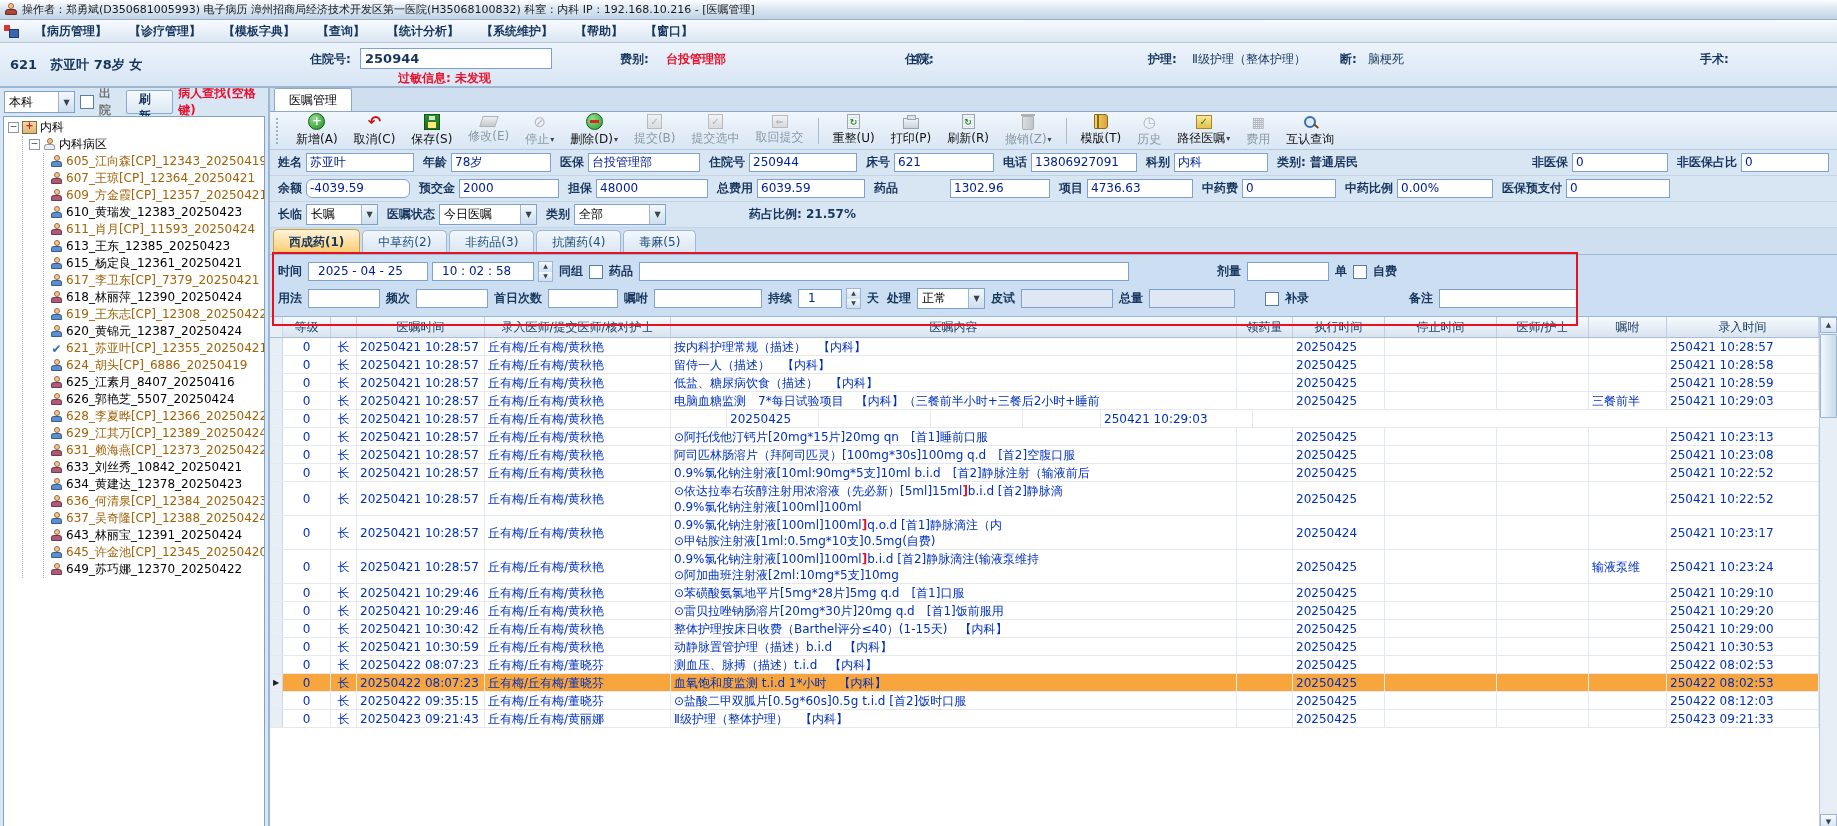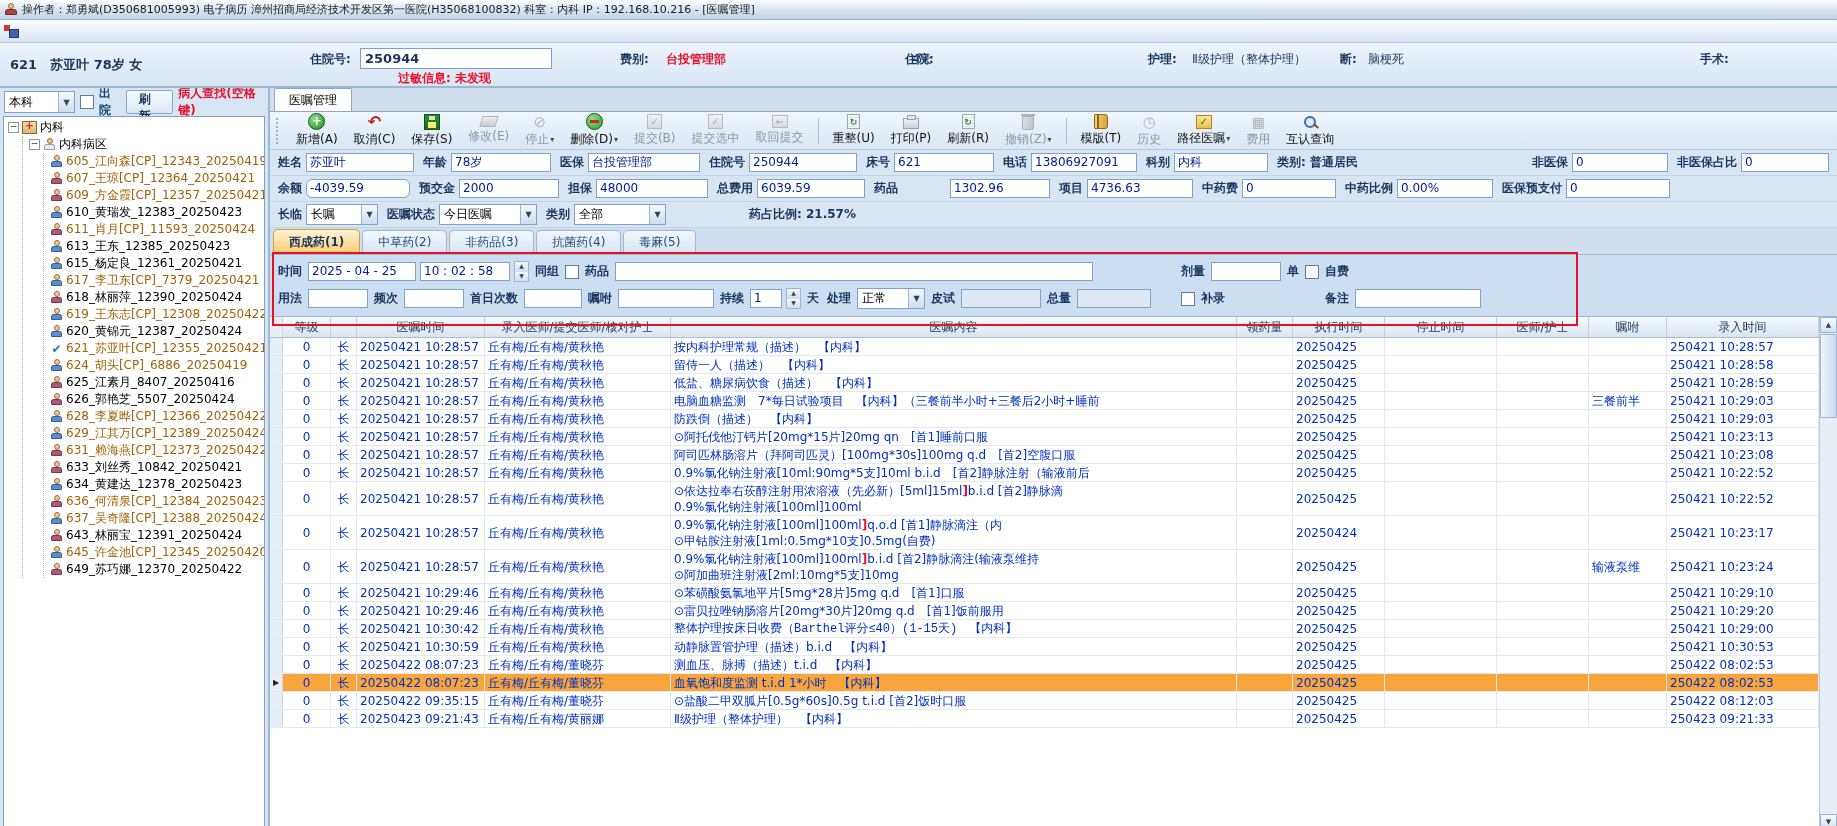--- a/index.html
+++ b/index.html
@@ -23,21 +23,21 @@
   .pb-box{position:absolute;top:5px;height:19px;line-height:19px;background:#fff;border:1px solid #7da2ce;padding:0 4px;font-weight:bold;color:#17365d;font-size:13px}
   .pb-red{color:#e8112d;font-weight:bold}
   .pb-allergy{position:absolute;left:398px;top:27px;color:#e8112d;font-weight:bold}
   
   .main{display:flex;height:742px}
   .left-panel{width:268px;flex:none;background:#d8e6f4;border-right:2px solid #9fb8d2;display:flex;flex-direction:column}
   .lp-controls{height:28px;display:flex;align-items:center;gap:5px;padding:0 4px}
   .lp-select{width:72px;height:20px;background:#fff;border:1px solid #7da2ce;display:flex;align-items:center;justify-content:space-between;padding-left:4px;color:#000}
   .dd-btn{width:15px;height:100%;background:linear-gradient(#f4f8fc,#cfdeed);border-left:1px solid #9ab5d6;display:flex;align-items:center;justify-content:center;font-size:8px;color:#345}
   .cbx{width:12px;height:12px;background:#fff;border:1px solid #5a7da0;flex:none}
-  .lp-out{color:#0c4a6e;font-weight:bold}
+  .lp-out{color:#737373;font-weight:bold}
   .lp-refresh{height:22px;padding:0 12px;background:linear-gradient(#f7fafd,#dbe8f4);border:1px solid #8aa8c8;border-radius:2px;color:#17365d;font-weight:bold}
   .lp-hint{color:#e8112d;font-weight:bold}
   .tree{flex:1;margin:0 3px 3px 3px;background:#fff;border:1px solid #7da2ce;overflow:hidden;padding:2px 0 0 4px}
   .trow{display:flex;align-items:center;gap:3px;height:17px;white-space:nowrap;cursor:default}
   .tind1{margin-left:14px;border-left:1px dotted #a8a8a8;padding-left:6px}
   .tind2{margin-left:14px;border-left:1px dotted #a8a8a8;padding-left:6px}
   .exp{width:9px;height:9px;border:1px solid #8898a8;background:#fff;font-size:9px;line-height:7px;text-align:center;color:#333;flex:none}
   .ic-dept{width:13px;height:11px;background:linear-gradient(#f0d9a8,#d8b878);border:1px solid #8a6a3a;position:relative;flex:none}
   .ic-dept::after{content:"+";position:absolute;left:0;right:0;top:-2px;text-align:center;color:#d22;font-weight:bold;font-size:10px}
   .pp{position:relative;width:13px;height:13px;flex:none}
@@ -95,21 +95,21 @@
   .f-select{height:19px;background:#fff;border:1px solid #7da2ce;display:flex;align-items:center;justify-content:space-between;padding-left:4px;color:#000}
   .ratio{color:#17365d;font-weight:bold;margin-left:74px}
   
   .order-area{flex:1;display:flex;flex-direction:column;position:relative}
   .otabs{height:26px;display:flex;align-items:flex-end;padding-left:3px;gap:2px;background:#cfdff0}
   .otab{padding:3px 15px 3px 15px;border:1px solid #9db8d2;border-bottom:none;border-radius:5px 5px 0 0;background:linear-gradient(#f2f7fc,#d8e5f2);color:#1f4e79}
   .otab.active{background:linear-gradient(#fff3d8,#fcca6a);border-color:#caa23c;color:#17365d;font-weight:bold;padding-top:4px}
   .filter{height:62px;background:#ccdef1;border-top:1px solid #9db8d2;padding:3px 6px;box-sizing:border-box}
   .fline{height:27px;display:flex;align-items:center;gap:4px;white-space:nowrap}
   .fl-lab{color:#17365d;font-weight:bold;margin:0 2px}
-  .fl-in{height:17px;line-height:17px;background:#fff;border:1px solid #7da2ce;padding:0 3px;color:#00209a}
+  .fl-in{height:17px;line-height:17px;background:#fff;border:1px solid #7da2ce;padding:0 9px;color:#00209a}
   .fl-in.dis{background:#dfe8f2}
   .spin{width:13px;height:19px;display:flex;flex-direction:column;border:1px solid #9ab5d6}
   .spin span{flex:1;font-size:6px;line-height:8px;text-align:center;background:linear-gradient(#f4f8fc,#cfdeed);color:#345}
   .red-box{position:absolute;left:2px;top:24px;width:1302px;height:70px;border:2px solid #e81123;pointer-events:none;z-index:6}
   
   .grid-wrap{flex:1;position:relative;background:#fff;border-top:1px solid #9db8d2;overflow:hidden}
   .grid{position:absolute;left:0;top:0;right:17px;bottom:0;overflow:hidden}
   .g-head{display:flex;height:20px;background:linear-gradient(#f6fafd,#d9e4f0);border-bottom:1px solid #a9bfd4;color:#17365d}
   .g-hc{border-right:1px solid #bfcfdf;display:flex;align-items:center;justify-content:center;box-sizing:border-box;overflow:hidden;white-space:nowrap}
   .g-row{display:flex;border-bottom:1px solid #e4e8ef;color:#0030c0}
@@ -129,20 +129,30 @@
 </head>
 <body>
 
 <div class="titlebar">
   <span class="ticon"></span>
   <span>操作者：郑勇斌(D350681005993) 电子病历 漳州招商局经济技术开发区第一医院(H35068100832)  科室：内科  IP：192.168.10.216 - [医嘱管理]</span>
 </div>
 
 <div class="menubar">
   <span class="mb-icon"></span>
+  <span id="menu-items" style="display:flex">
+      <span class="menu-item">【病历管理】</span>
+      <span class="menu-item">【诊疗管理】</span>
+      <span class="menu-item">【模板字典】</span>
+      <span class="menu-item">【查询】</span>
+      <span class="menu-item">【统计分析】</span>
+      <span class="menu-item">【系统维护】</span>
+      <span class="menu-item">【帮助】</span>
+      <span class="menu-item">【窗口】</span>
+    </span>
 </div>
 
 <div class="patientbar">
   <span class="pb-bed">621　苏亚叶 78岁 女</span>
   <span class="pb-lab" style="left:310px">住院号:</span>
   <span class="pb-box" style="left:360px;width:182px">250944</span>
   <span class="pb-lab" style="left:620px">费别:</span>
   <span class="pb-val pb-red" style="left:666px">台投管理部</span>
   <span class="pb-lab" style="left:905px">住院:</span>
   <span class="pb-val" style="left:912px">4天</span>
@@ -708,23 +718,20 @@
                 </div>
                 <div class="g-c ctr" style="width: 26px; flex: 0 0 auto;">
                   <div class="g-line">长</div>
                 </div>
                 <div class="g-c" style="width: 128px; flex: 0 0 auto;">
                   <div class="g-line">20250421 10:28:57</div>
                 </div>
                 <div class="g-c" style="width: 186px; flex: 0 0 auto;">
                   <div class="g-line">丘有梅/丘有梅/黄秋艳</div>
                 </div>
-                <div class="g-c" style="width: 566px; flex: 0 0 auto;">
-                  <div class="g-line"><span>防跌倒（描述）　【内科】</span></div>
-                </div>
                 <div class="g-c" style="width: 56px; flex: 0 0 auto;">
                   <div class="g-line"></div>
                 </div>
                 <div class="g-c" style="width: 92px; flex: 0 0 auto;">
                   <div class="g-line">20250425</div>
                 </div>
                 <div class="g-c" style="width: 112px; flex: 0 0 auto;">
                   <div class="g-line"></div>
                 </div>
                 <div class="g-c" style="width: 92px; flex: 0 0 auto;">
@@ -1035,21 +1042,21 @@
                 </div>
                 <div class="g-c ctr" style="width: 26px; flex: 0 0 auto;">
                   <div class="g-line">长</div>
                 </div>
                 <div class="g-c" style="width: 128px; flex: 0 0 auto;">
                   <div class="g-line">20250421 10:30:42</div>
                 </div>
                 <div class="g-c" style="width: 186px; flex: 0 0 auto;">
                   <div class="g-line">丘有梅/丘有梅/黄秋艳</div>
                 </div>
-                <div class="g-c" style="width: 566px; flex: 0 0 auto; font-family: Liberation Mono, monospace;">
+                <div class="g-c" style="width: 566px; flex: 0 0 auto;">
                   <div class="g-line"><span>整体护理按床日收费（Barthel评分≤40）(1-15天)　【内科】</span></div>
                 </div>
                 <div class="g-c" style="width: 56px; flex: 0 0 auto;">
                   <div class="g-line"></div>
                 </div>
                 <div class="g-c" style="width: 92px; flex: 0 0 auto;">
                   <div class="g-line">20250425</div>
                 </div>
                 <div class="g-c" style="width: 112px; flex: 0 0 auto;">
                   <div class="g-line"></div>

